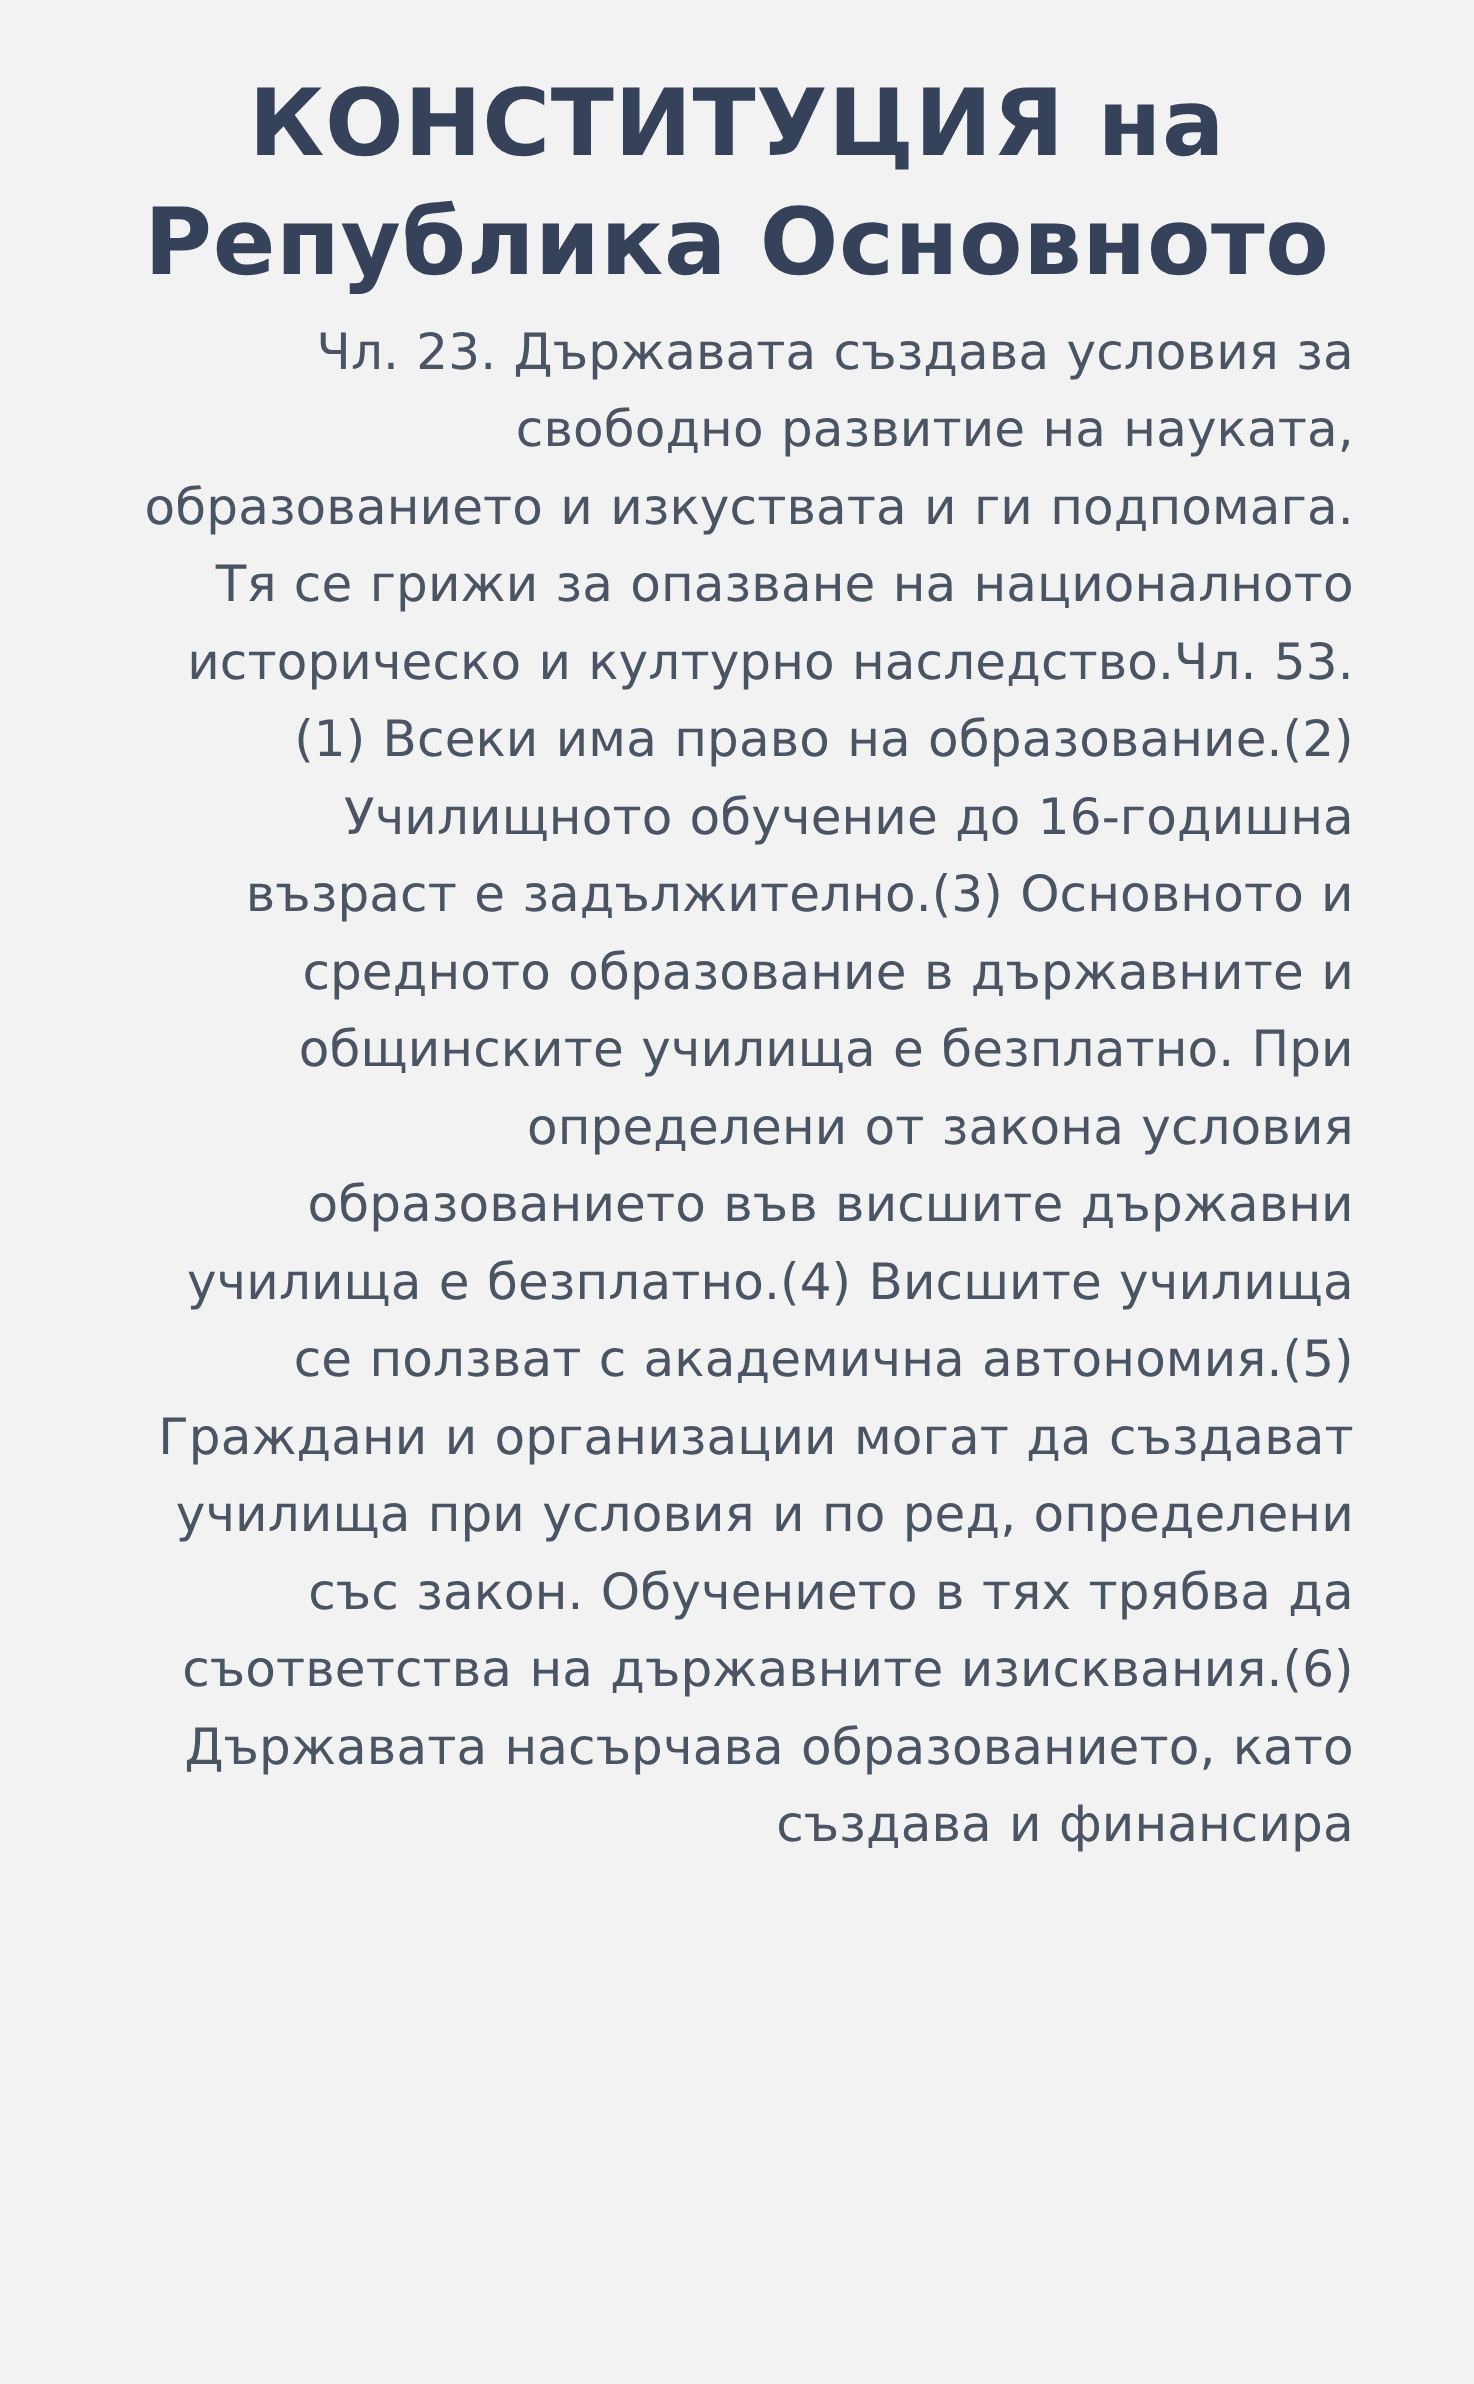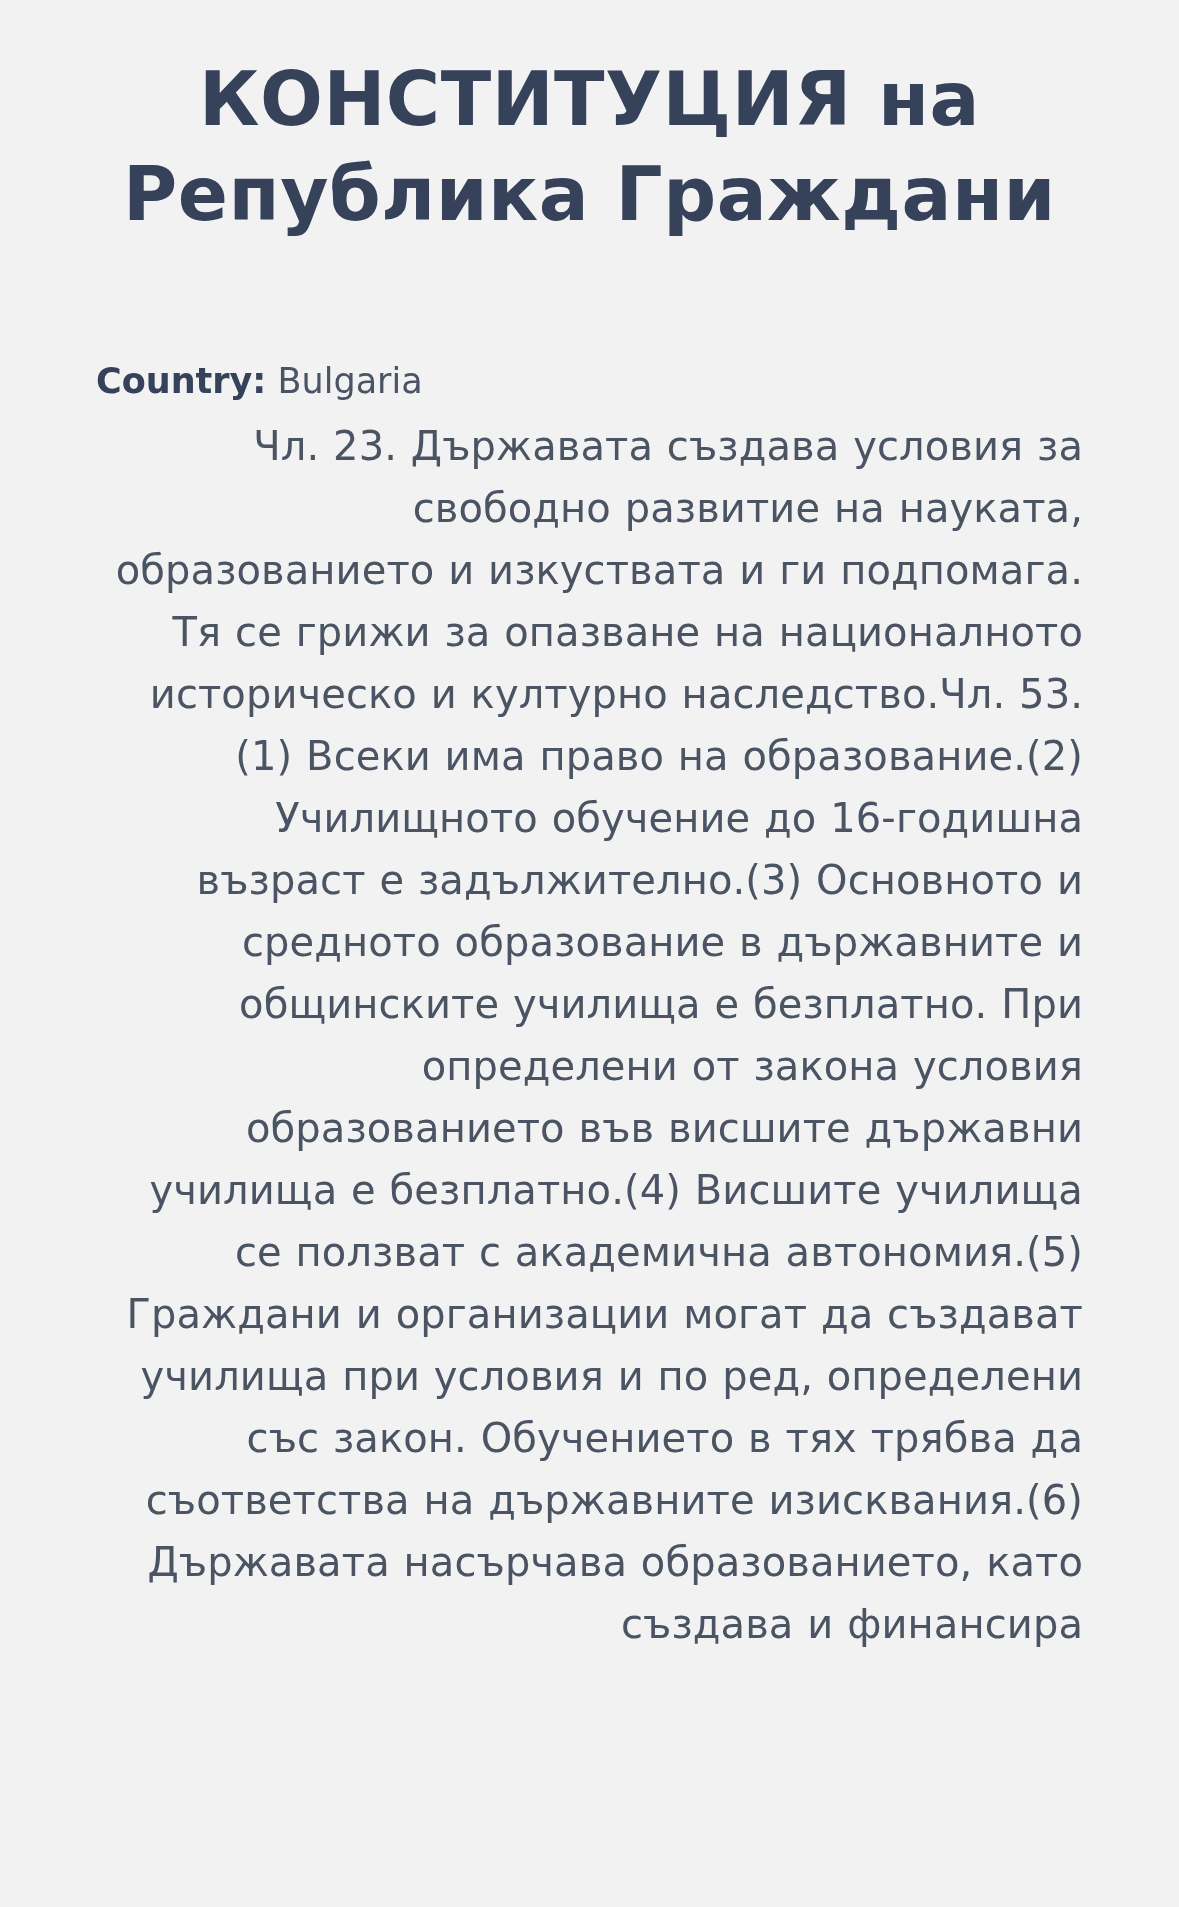--- a/index.html
+++ b/index.html
@@ -53,22 +53,18 @@
     color: #4a5463;
     letter-spacing: 0.1px;
     word-spacing: 1px;
   }
 </style>
 </head>
 <body>
 
 <div class="page">
 
-  <h1 class="doc-title">КОНСТИТУЦИЯ на Република Граждани</h1>
+  <h1 class="doc-title">КОНСТИТУЦИЯ на Република Основното</h1>
 
-  <div class="meta-block">
-    <span class="meta-label">Country:</span>
-    <span class="meta-value">Bulgaria</span>
-  </div>
 
   <div class="body-text">Чл. 23. Държавата създава условия за свободно развитие на науката, образованието и изкуствата и ги подпомага. Тя се грижи за опазване на националното историческо и културно наследство.Чл. 53. (1) Всеки има право на образование.(2) Училищното обучение до 16-годишна възраст е задължително.(3) Основното и средното образование в държавните и общинските училища е безплатно. При определени от закона условия образованието във висшите държавни училища е безплатно.(4) Висшите училища се ползват с академична автономия.(5) Граждани и организации могат да създават училища при условия и по ред, определени със закон. Обучението в тях трябва да съответства на държавните изисквания.(6) Държавата насърчава образованието, като създава и финансира</div>
 
 </div>
 
 </body></html>

